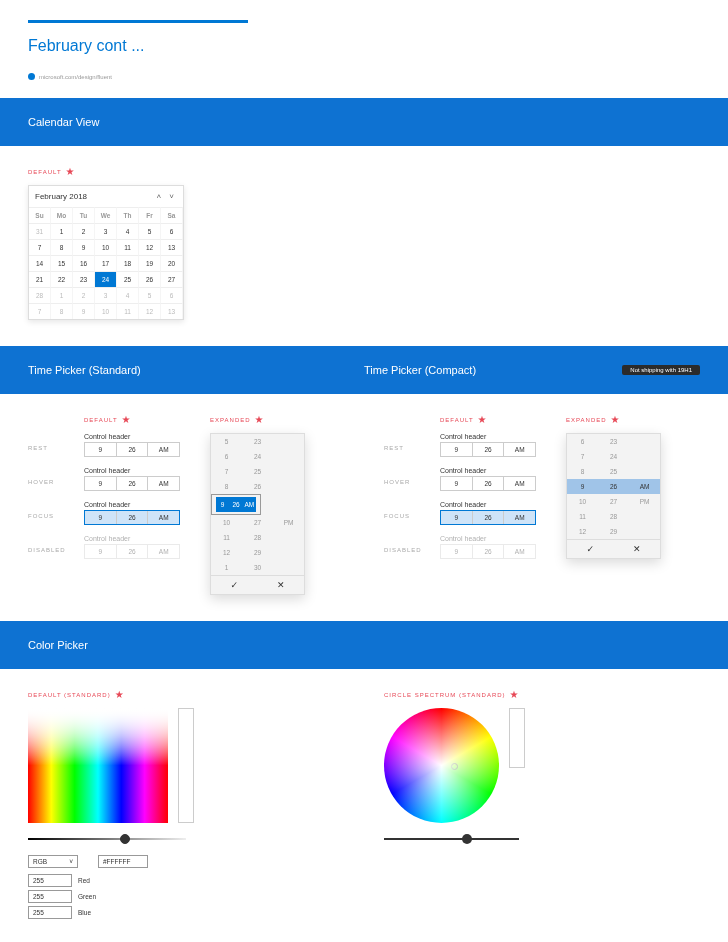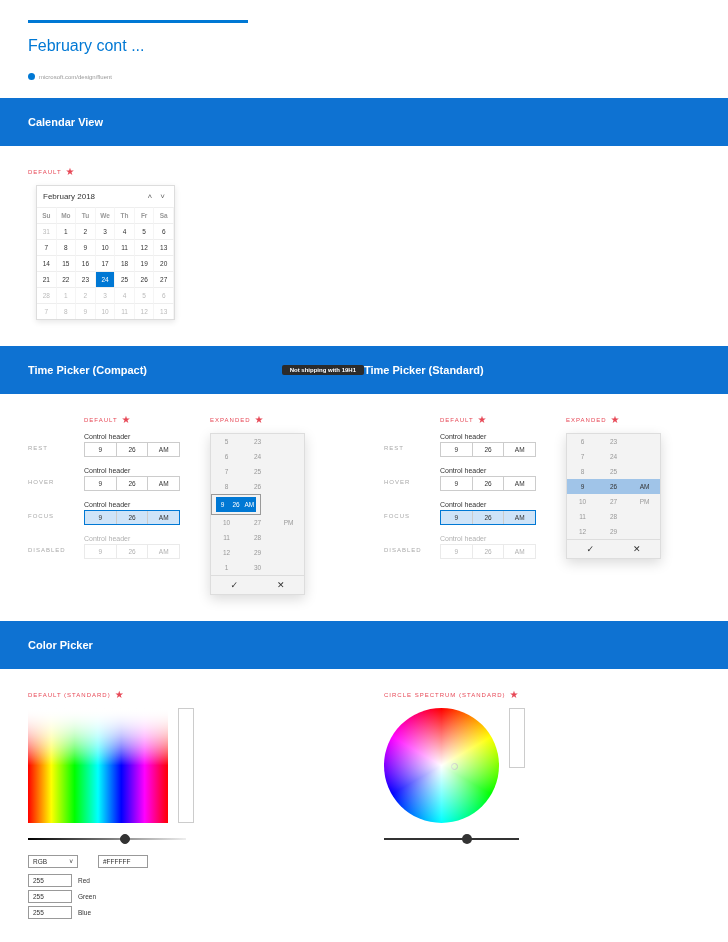--- a/index.html
+++ b/index.html
@@ -2,29 +2,29 @@
 <html><head>
 <meta charset="utf-8">
 <style>
 * { box-sizing: border-box; margin: 0; padding: 0; }
 body { font-family: "Segoe UI", Arial, sans-serif; background: #fff; color: #333; width: 728px; font-size: 8px; }
 .top-pad { height: 20px; }
 .hr { height: 3px; background: #0078d4; width: 220px; margin-left: 28px; margin-bottom: 14px; }
 .title { color: #0078d4; font-size: 16px; margin-left: 28px; font-weight: 400; }
 .source { margin: 18px 0 18px 28px; color: #999; font-size: 6px; display:flex; align-items:center; gap:4px;}
 .source .dot { width:7px; height:7px; border-radius:50%; background:#0078d4; display:inline-block;}
-.section-hdr { background: #0e72d2; color: #fff; padding: 18px 28px; font-size: 11px; font-weight: 700; margin-top: 6px; display:flex; justify-content:space-between; align-items:center;}
+.section-hdr { background: #0e72d2; color: #fff; padding: 18px 28px; font-size: 11px; font-weight: 400; margin-top: 6px; display:flex; justify-content:space-between; align-items:center;}
 .section-hdr .half { width:50%; }
 .badge { background:#2b2b2b; color:#fff; font-size:6px; padding:2px 8px; border-radius:2px; }
 .pad { padding: 20px 28px; display:flex; gap:40px; }
 .col { flex:1; }
 .tag { font-size: 6px; color:#e74856; letter-spacing:1px; margin-bottom:8px; display:flex; align-items:center; gap:4px;}
 .tag-label{ color:#e74856;}
 .star { color:#e74856; font-size:10px; }
-.calendar { border:1px solid #ddd; width:139px; box-shadow:0 2px 6px rgba(0,0,0,0.1); background:#fff;margin-left:8px;}
+.calendar { border:1px solid #ddd; width:156px; box-shadow:0 2px 6px rgba(0,0,0,0.1); background:#fff;}
 .cal-hdr { display:flex; justify-content:space-between; align-items:center; padding:6px 6px; font-size:8px;}
 .cal-nav span{ padding:0 3px; color:#666;}
 .cal-grid { display:grid; grid-template-columns:repeat(7,1fr); }
 .cal-cell { text-align:center; padding:4px 0; font-size:6.5px; border-top:1px solid #eee; border-right:1px solid #f5f5f5;}
 .cal-dow { color:#999; font-weight:600;}
 .cal-sel { background:#0078d4; color:#fff;}
 .cal-out { color:#bbb;}
 .row { display:flex; gap: 16px; }
 .state-lbl { width:40px; font-size:6px; color:#aaa; letter-spacing:1px; padding-top:12px;}
 .tp-block { margin-bottom:10px;}
@@ -148,25 +148,25 @@
           <div class="cal-cell cal-out">10</div>
           <div class="cal-cell cal-out">11</div>
           <div class="cal-cell cal-out">12</div>
           <div class="cal-cell cal-out">13</div>
         </div>
     </div>
   </div>
 </div>
 
 <div class="section-hdr">
+  <span class="half">Time Picker (Standard)</span>
   <span class="half" style="display:flex; justify-content:space-between; align-items:center;">
     <span>Time Picker (Compact)</span>
     <span class="badge">Not shipping with 19H1</span>
   </span>
-  <span class="half">Time Picker (Standard)</span>
 </div>
 <div class="pad">
 
   <div class="col tp-cols">
     <div class="tp-left">
       <div class="row">
         <div class="state-lbl"></div>
         <div style="width:96px;">
           <div class="subtag">
               <span class="lbl">DEFAULT</span>

